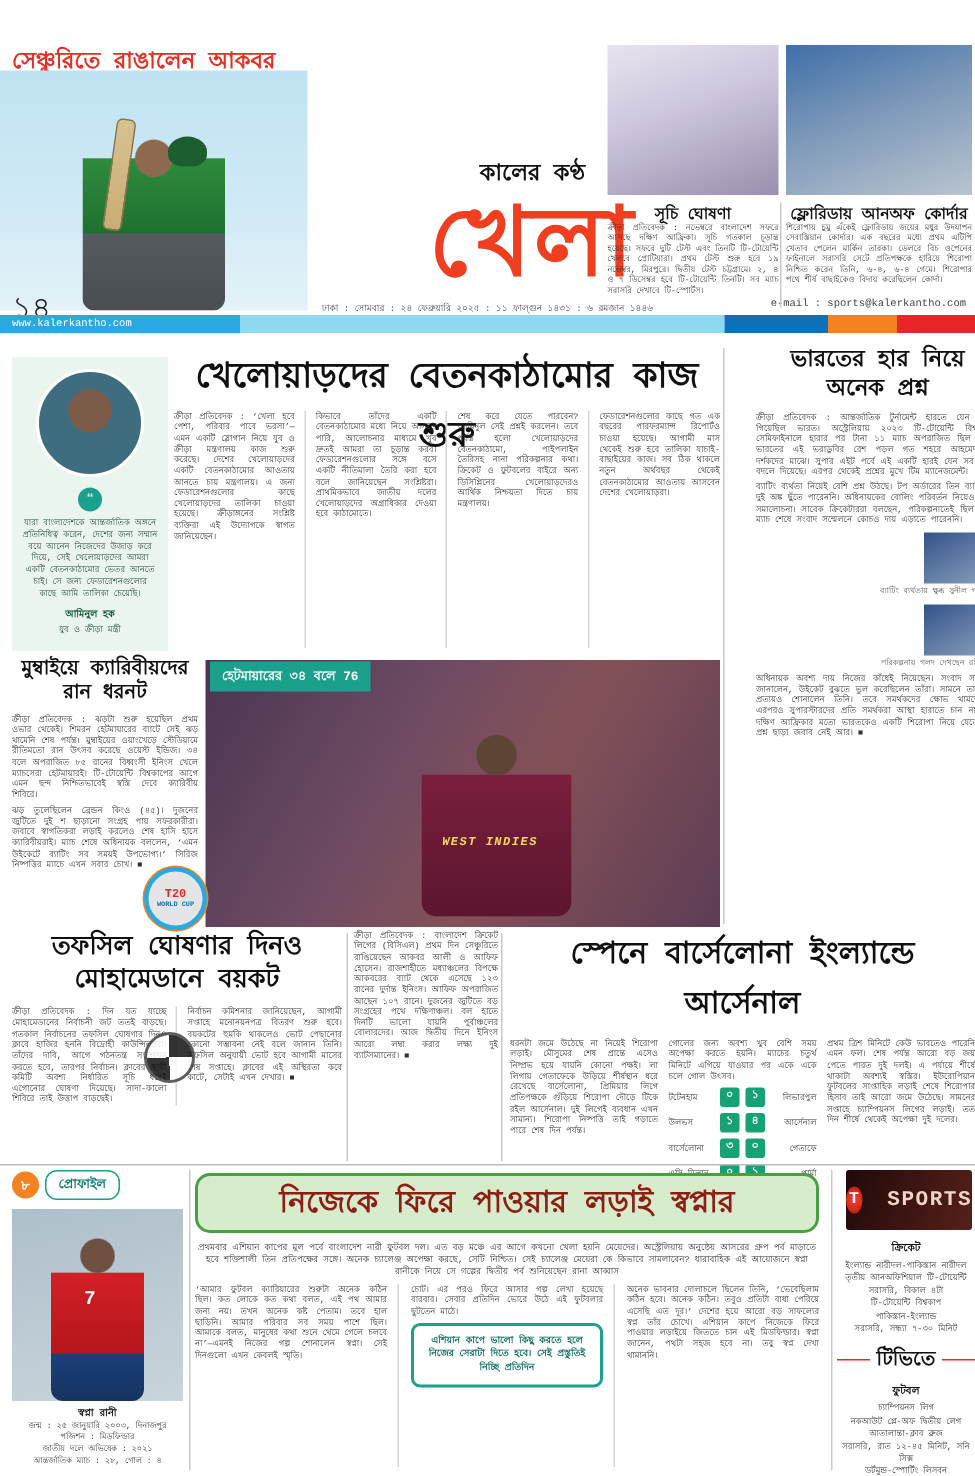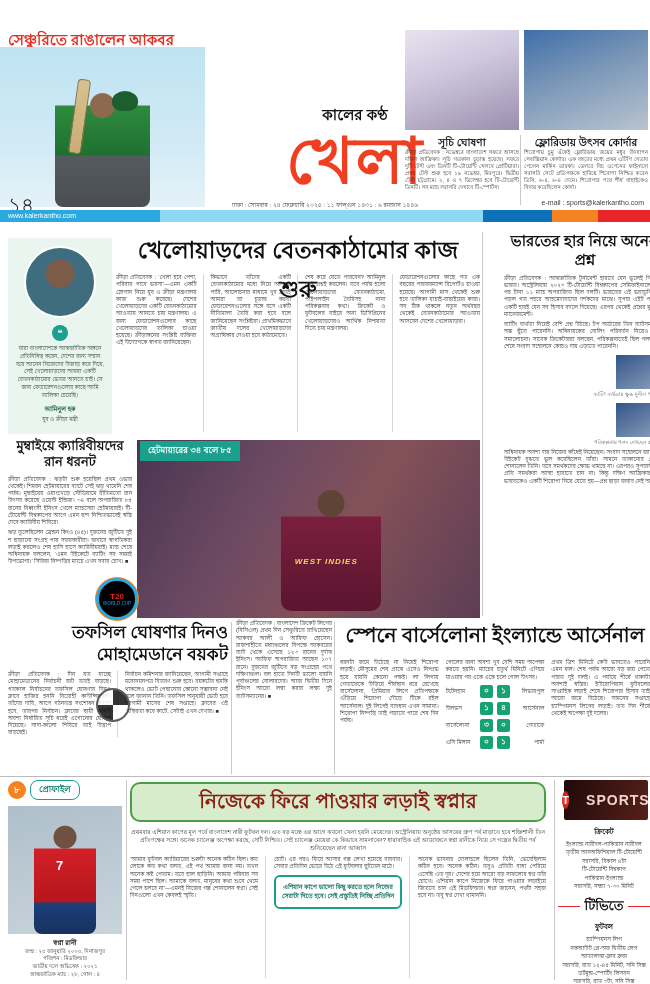--- a/index.html
+++ b/index.html
@@ -1,20 +1,20 @@
 <!DOCTYPE html>
 <html><head>
 <meta charset="utf-8">
 <style>
   * { margin:0; padding:0; box-sizing:border-box; }
   body { background:#777; font-family:"Liberation Sans","DejaVu Sans",sans-serif; }
   .page { position:relative; width:650px; height:984px; background:#fff; margin:0 auto; overflow:hidden; color:#222; }
 
   
-  .abs { position:absolute; }
+  .abs { position:absolute;font-family:Liberation Mono, monospace; }
   .photo { background:linear-gradient(135deg,#9fc7e8,#cfe3f2); }
   .body-text { font-size:5.6px; line-height:1.3; text-align:justify; color:#333; }
   .vrule { position:absolute; width:1px; background:#c9c9c9; }
   .hrule { position:absolute; height:1px; background:#bbb; }
 
   
   .akbar-head { left:8px; top:28px; width:215px; font-size:15px; font-weight:bold; color:#e42f23; }
   .akbar-photo { left:0; top:47px; width:205px; height:160px;
      background:linear-gradient(180deg,#bfe3f2 0%,#cfe9f5 55%,#e4f2f8 100%); }
   .akbar-fig { position:absolute; left:55px; top:30px; width:95px; height:130px;
@@ -63,28 +63,28 @@
   
   .mumbai-wrap { left:8px; top:438px; width:124px; }
   .mumbai-head { font-size:13px; font-weight:bold; text-align:center; line-height:1.25; color:#101010; margin-bottom:5px; }
   .wi-photo { left:137px; top:440px; width:343px; height:178px;
      background:linear-gradient(120deg,#4a3550 0%,#6d4a63 35%,#845158 60%,#5d3d55 100%); }
   .wi-fig { position:absolute; left:42%; top:26%; width:100px; height:125px;
      background:radial-gradient(circle at 50% 14%,#5d4434 0 13px,transparent 14px),
                 linear-gradient(180deg,transparent 30px,#7a1f3d 31px,#5e1630 115px); border-radius:10px; }
   .wi-label { position:absolute; left:46%; top:66%; color:#f4d65e; font-size:8px; font-weight:bold; font-style:italic; letter-spacing:1px; }
   .het-label { left:140px; top:441px; background:#1aa08c; color:#fff; font-size:8.5px; font-weight:bold; padding:3px 8px; }
-  .t20-badge { left:96px; top:578px; width:42px; height:42px; border-radius:50%; background:#000000; border:3px solid #2aa9e0;
+  .t20-badge { left:96px; top:578px; width:42px; height:42px; border-radius:50%; background:#e5e5e5; border:3px solid #2aa9e0;
      display:flex; flex-direction:column; align-items:center; justify-content:center; box-shadow:0 0 0 1px #f58220; }
   .t20-badge .a { font-size:8px; font-weight:bold; color:#e8262a; }
   .t20-badge .b { font-size:4.6px; font-weight:bold; color:#0c71b8; text-align:center; }
 
   
   .moha-wrap { left:8px; top:622px; width:220px; }
-  .moha-head { font-size:17px; font-weight:bold; text-align:right; line-height:1.3; color:#101010; margin-bottom:5px; }
+  .moha-head { font-size:17px; font-weight:bold; text-align:center; line-height:1.3; color:#101010; margin-bottom:5px; }
   .moha-cols { display:flex; gap:7px; }
   .moha-cols p { flex:1; border-right:1px solid #d5d5d5; padding-right:6px; }
   .moha-cols p:last-child { border-right:none; padding-right:0; }
   .crest { position:absolute; left:96px; top:688px; width:34px; height:34px; border-radius:50%;
      background:conic-gradient(#111 0 90deg,#fff 90deg 180deg,#111 180deg 270deg,#fff 270deg); border:2px solid #444; opacity:.85; }
   .akbar2-wrap { left:236px; top:620px; width:96px; }
   .akbar2-head { font-size:11px; font-weight:bold; text-align:center; line-height:1.3; color:#101010; margin-bottom:4px; }
   .foot-wrap { left:340px; top:620px; width:310px; }
   .foot-head { font-size:20px; font-weight:bold; text-align:center; color:#101010; margin-bottom:6px; }
   .foot-cols { display:flex; gap:7px; }
@@ -154,21 +154,21 @@
     <div class="s2"></div>
     <div class="s3"></div>
     <div class="s4"></div>
     <div class="s5"></div>
   </div>
 
   <div class="abs photo brief-photo1"></div>
   <div class="abs photo brief-photo2"></div>
   <div class="abs brief-title" style="left:405px;top:135px;width:114px;">সূচি ঘোষণা</div>
   <div class="abs brief-body" style="left:405px;top:149px;width:114px;height:56px;">ক্রীড়া প্রতিবেদক : নভেম্বরে বাংলাদেশ সফরে আসছে দক্ষিণ আফ্রিকা। সূচি গতকাল চূড়ান্ত হয়েছে। সফরে দুটি টেস্ট এবং তিনটি টি-টোয়েন্টি খেলবে প্রোটিয়ারা। প্রথম টেস্ট শুরু হবে ১৯ নভেম্বর, মিরপুরে। দ্বিতীয় টেস্ট চট্টগ্রামে। ২, ৪ ও ৭ ডিসেম্বর হবে টি-টোয়েন্টি তিনটি। সব ম্যাচ সরাসরি দেখাবে টি-স্পোর্টস।</div>
-  <div class="abs brief-title" style="left:524px;top:135px;width:124px;">ফ্লোরিডায় উৎসব কোর্দার</div>
+  <div class="abs brief-title" style="left:524px;top:135px;width:124px;">ফ্লোরিডায় আনঅফ কোর্দার</div>
   <div class="abs brief-body" style="left:524px;top:149px;width:124px;height:56px;">শিরোপায় চুমু এঁকেই ফ্লোরিডায় জয়ের মধুর উদযাপন সেবাস্তিয়ান কোর্দার। এক বছরের মধ্যে প্রথম এটিপি খেতাব পেলেন মার্কিন তারকা। ডেলরে বিচ ওপেনের ফাইনালে সরাসরি সেটে প্রতিপক্ষকে হারিয়ে শিরোপা নিশ্চিত করেন তিনি, ৬-৪, ৬-৪ গেমে। শিরোপার পথে শীর্ষ বাছাইকেও বিদায় করেছিলেন কোর্দা।</div>
   <div class="vrule" style="left:520px;top:135px;height:70px;"></div>
 
   <div class="abs quote-panel">
     <div class="q-photo"></div>
     <div class="q-icon">❝</div>
     <div class="q-text">যারা বাংলাদেশকে আন্তর্জাতিক অঙ্গনে প্রতিনিধিত্ব করেন, দেশের জন্য সম্মান বয়ে আনেন নিজেদের উজাড় করে দিয়ে, সেই খেলোয়াড়দের আমরা একটি বেতনকাঠামোর ভেতর আনতে চাই। সে জন্য ফেডারেশনগুলোর কাছে আমি তালিকা চেয়েছি।</div>
     <div class="q-name">আমিনুল হক</div>
     <div class="q-title">যুব ও ক্রীড়া মন্ত্রী</div>
   </div>
@@ -200,21 +200,21 @@
     <div class="body-text">
       <p style="margin-bottom:3px;">ক্রীড়া প্রতিবেদক : ঝড়টা শুরু হয়েছিল প্রথম ওভার থেকেই। শিমরন হেটমায়ারের ব্যাটে সেই ঝড় থামেনি শেষ পর্যন্ত। মুম্বাইয়ের ওয়াংখেড়ে স্টেডিয়ামে রীতিমতো রান উৎসব করেছে ওয়েস্ট ইন্ডিজ। ৩৪ বলে অপরাজিত ৮৫ রানের বিধ্বংসী ইনিংস খেলে ম্যাচসেরা হেটমায়ারই। টি-টোয়েন্টি বিশ্বকাপের আগে এমন ছন্দ নিশ্চিতভাবেই স্বস্তি দেবে ক্যারিবীয় শিবিরে।</p>
       <p>ঝড় তুলেছিলেন ব্রেন্ডন কিংও (৪৫)। দুজনের জুটিতে দুই শ ছাড়ানো সংগ্রহ পায় সফরকারীরা। জবাবে স্বাগতিকরা লড়াই করলেও শেষ হাসি হাসে ক্যারিবীয়রাই। ম্যাচ শেষে অধিনায়ক বললেন, ‘এমন উইকেটে ব্যাটিং সব সময়ই উপভোগ্য।’ সিরিজ নিষ্পত্তির ম্যাচে এখন সবার চোখ। ■</p>
     </div>
   </div>
 
   <div class="abs wi-photo">
     <div class="wi-fig"></div>
     <div class="wi-label">WEST INDIES</div>
   </div>
-  <div class="abs het-label">হেটমায়ারের ৩৪ বলে ৮৫</div>
+  <div class="abs het-label">হেটমায়ারের ৩৪ বলে 76</div>
   <div class="abs t20-badge">
     <div class="a">T20</div>
     <div class="b">WORLD CUP</div>
   </div>
 
   <div class="vrule div1"></div>
   <div class="vrule div2"></div>
 
   <div class="abs moha-wrap">
     <div class="moha-head">তফসিল ঘোষণার দিনও মোহামেডানে বয়কট</div>

